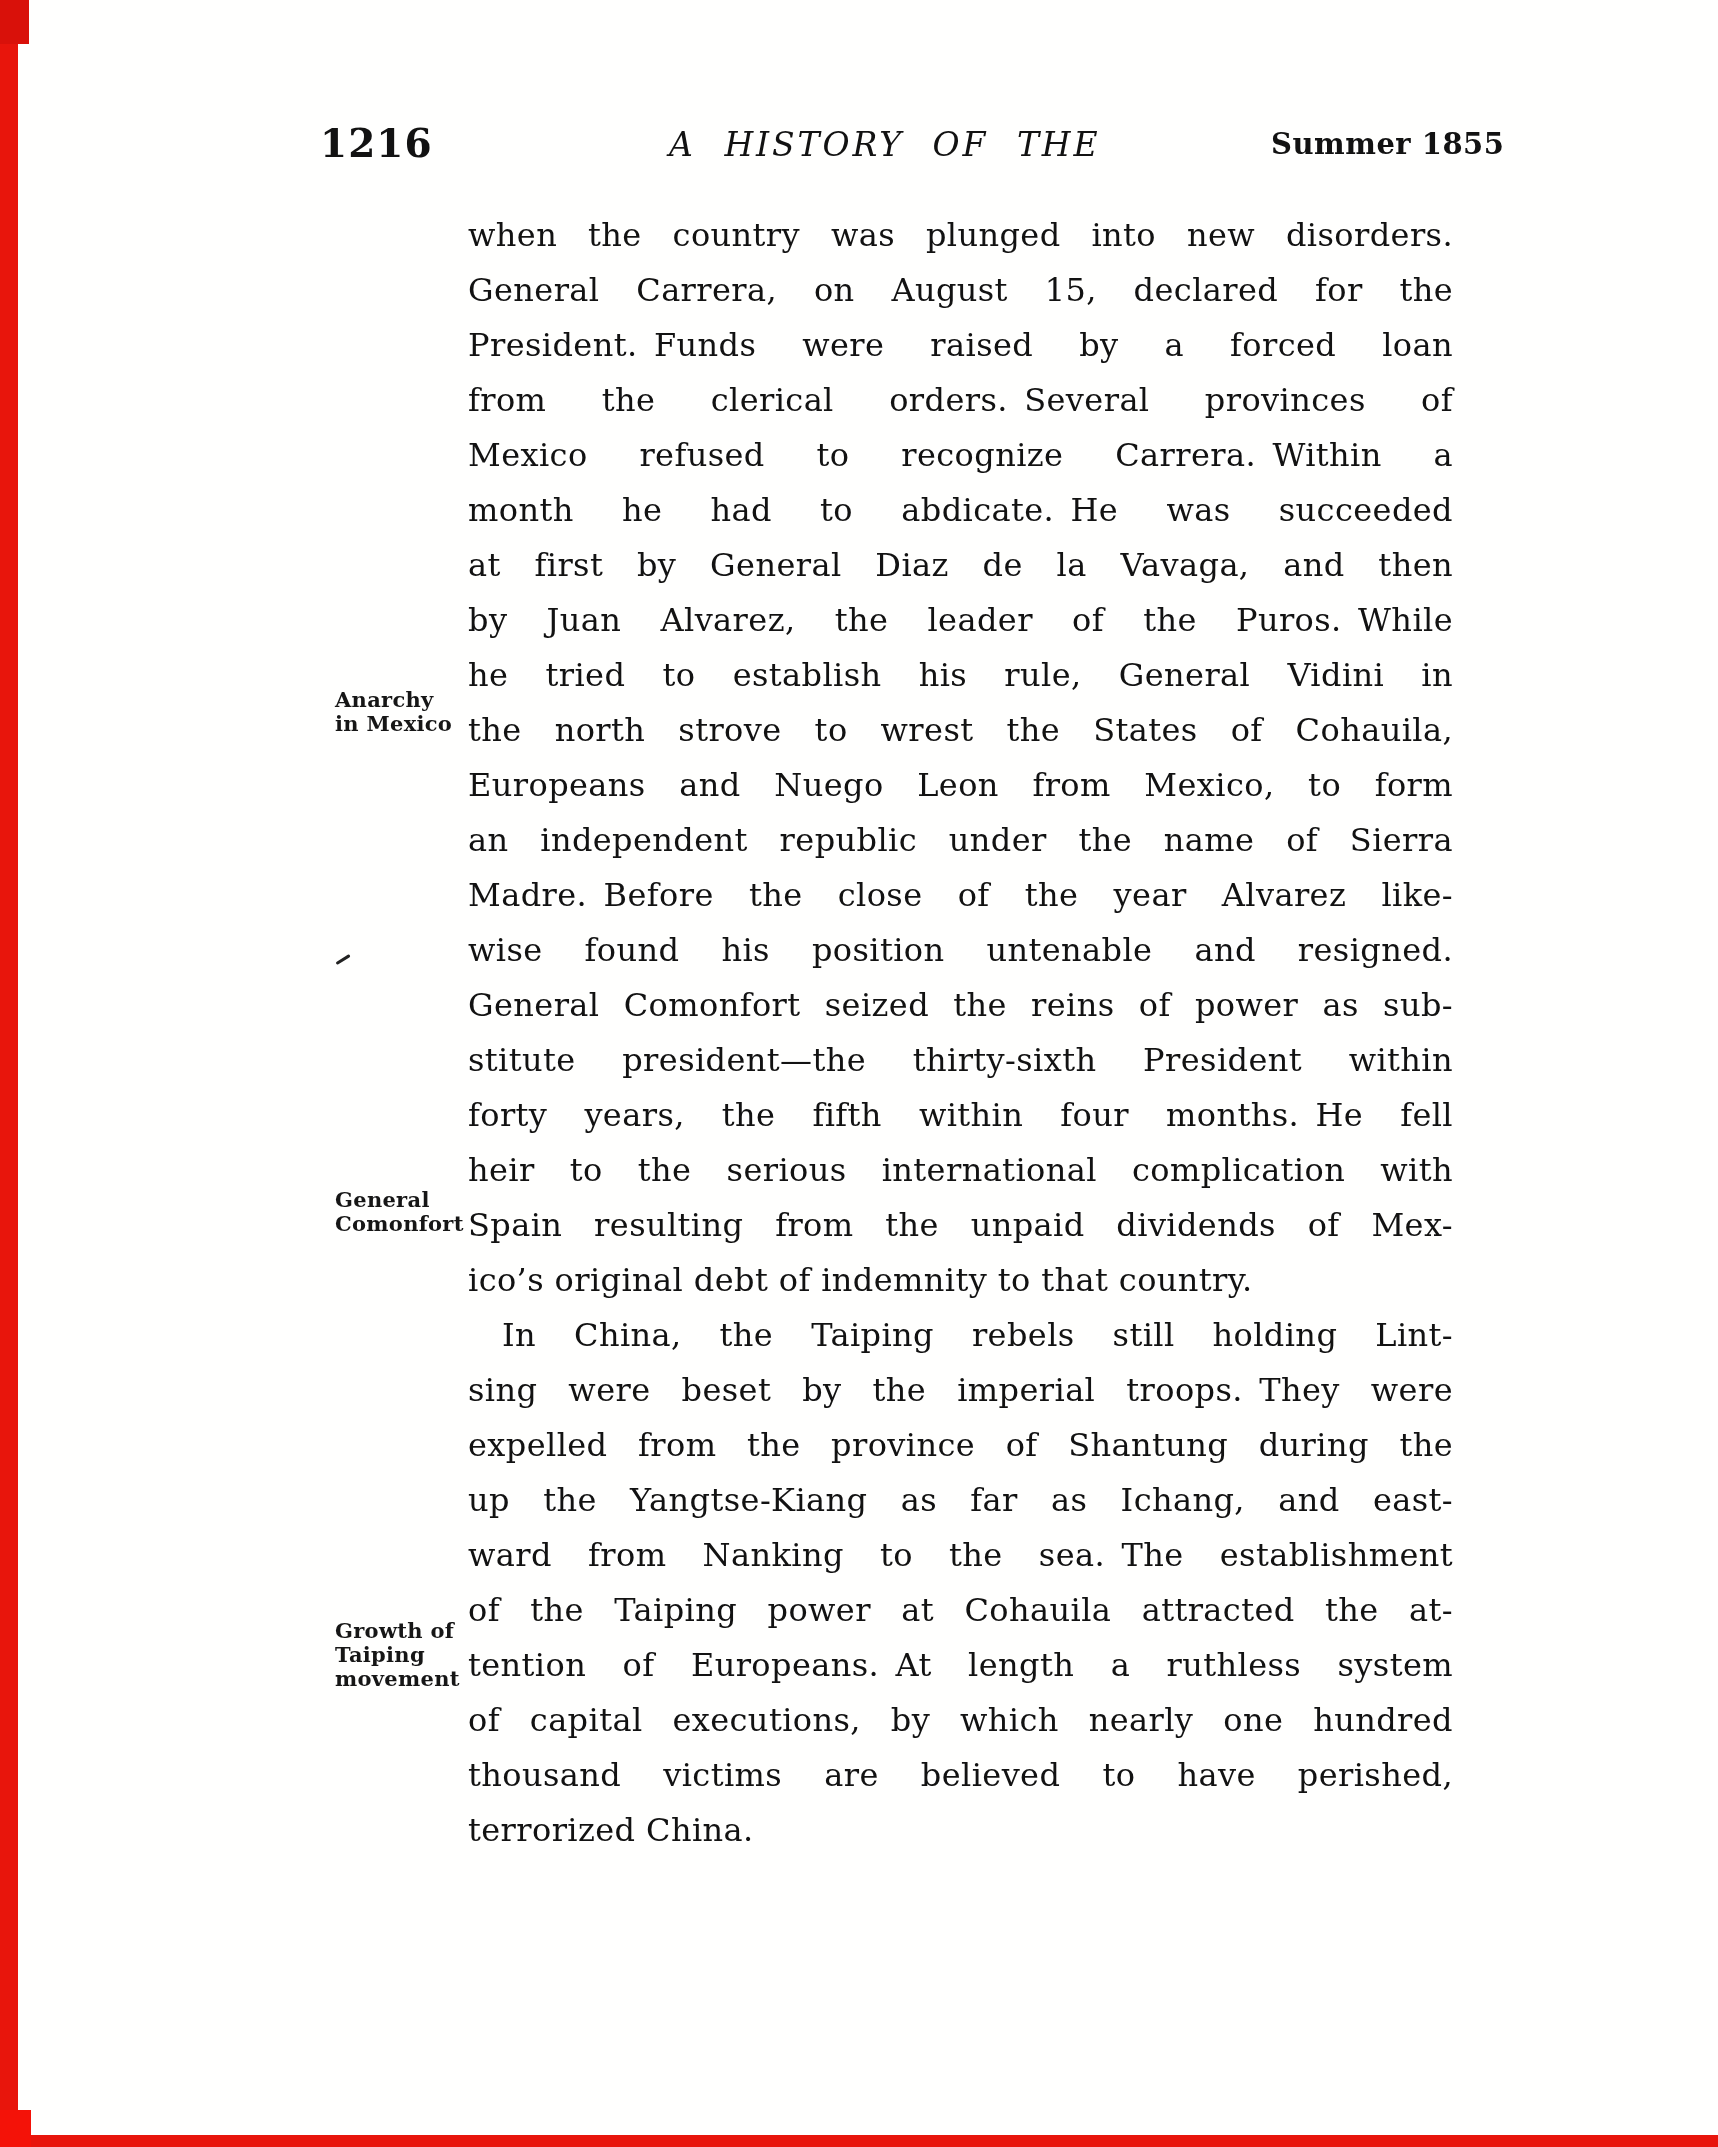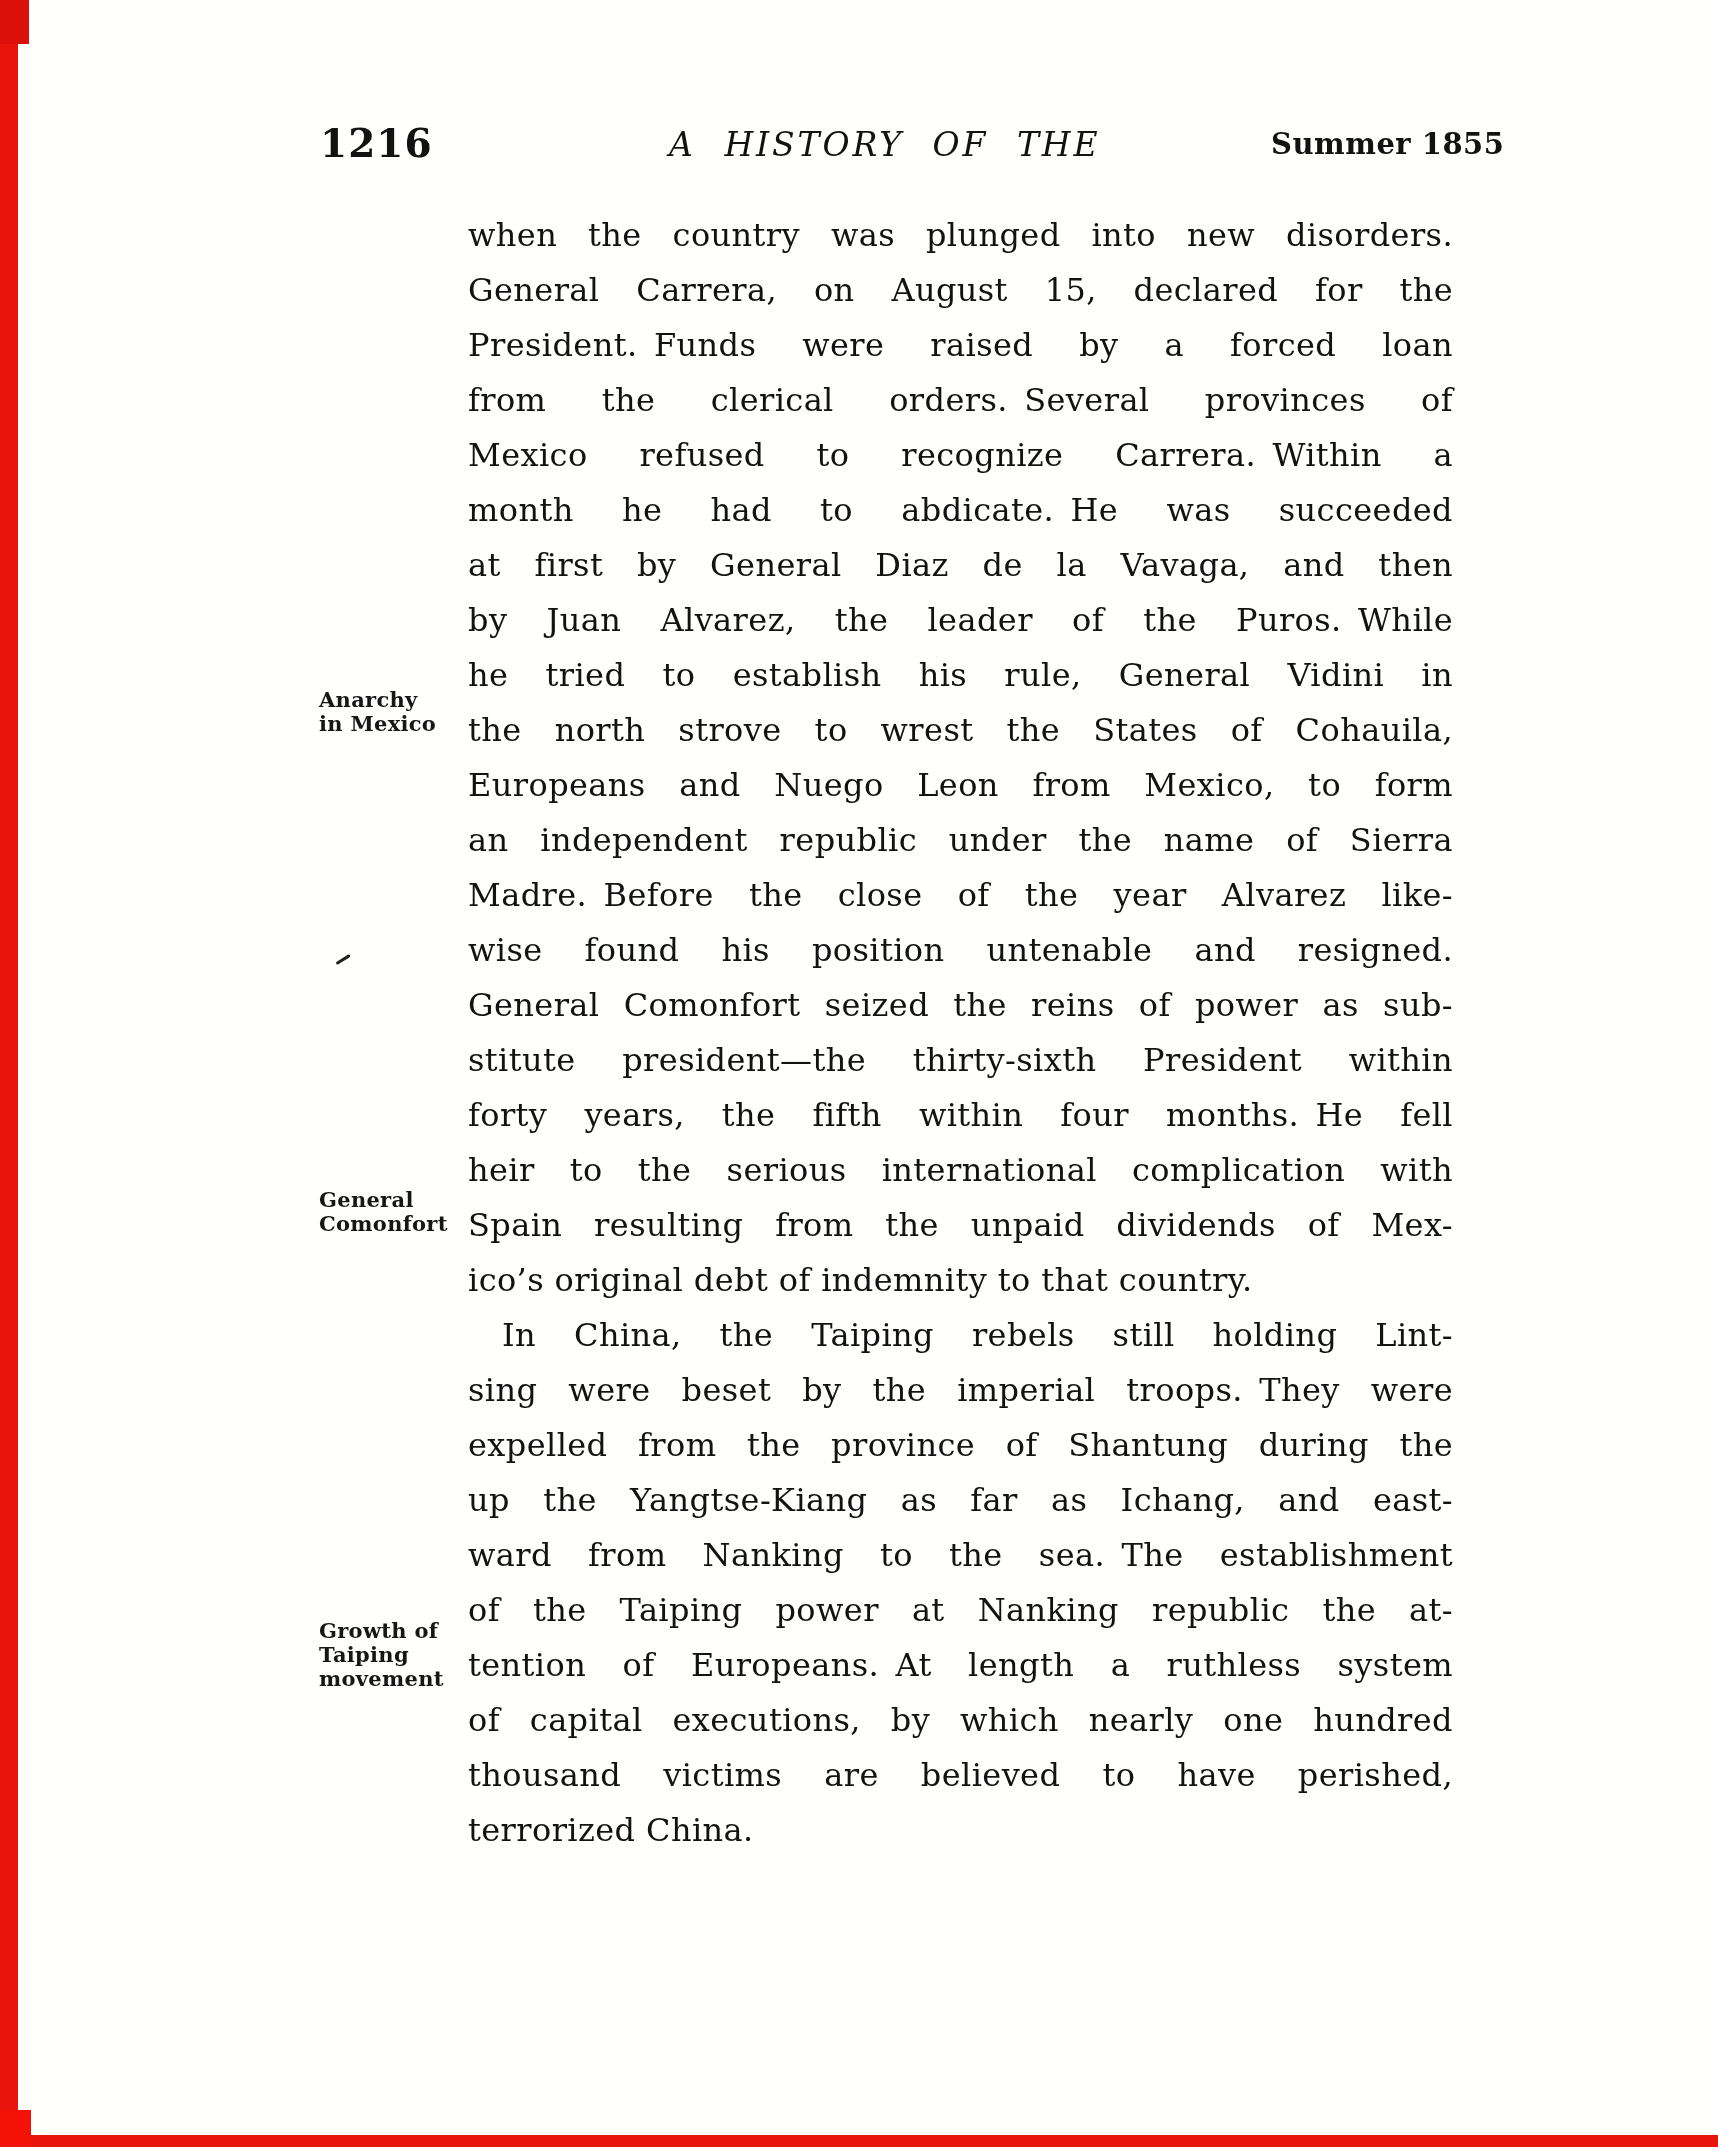--- a/index.html
+++ b/index.html
@@ -40,21 +40,21 @@
   .body-text {
     position: absolute; left: 468px; top: 208px; width: 985px;
     font-size: 32px; line-height: 55px; letter-spacing: 0.4px;
   }
   .line { text-align: justify; text-align-last: justify; text-justify: inter-word; height: 55px; white-space: normal; }
   .line.plain { text-align: left; text-align-last: auto; }
   .line.indent { text-indent: 34px; }
 
   
   .margin-note {
-    position: absolute; left: 319px; width: 153px;
+    position: absolute; left: 335px; width: 153px;
     font-size: 21px; font-weight: bold; line-height: 24px;
     letter-spacing: 0.3px; color: #161616;
   }
   .note-anarchy   { top: 688px; }
   .note-comonfort { top: 1188px; }
   .note-taiping   { top: 1619px; }
 
   
   .stray-mark {
     position: absolute; left: 335px; top: 958px;
@@ -111,21 +111,21 @@
     <div class="line">stitute president—the thirty-sixth President within</div>
     <div class="line">forty years, the fifth within four months. He fell</div>
     <div class="line">heir to the serious international complication with</div>
     <div class="line">Spain resulting from the unpaid dividends of Mex-</div>
     <div class="line plain">ico’s original debt of indemnity to that country.</div>
     <div class="line indent">In China, the Taiping rebels still holding Lint-</div>
     <div class="line">sing were beset by the imperial troops. They were</div>
     <div class="line">expelled from the province of Shantung during the</div>
     <div class="line">up the Yangtse-Kiang as far as Ichang, and east-</div>
     <div class="line">ward from Nanking to the sea. The establishment</div>
-    <div class="line">of the Taiping power at Nanking republic the at-</div>
+    <div class="line">of the Taiping power at Cohauila attracted the at-</div>
     <div class="line">tention of Europeans. At length a ruthless system</div>
     <div class="line">of capital executions, by which nearly one hundred</div>
     <div class="line">thousand victims are believed to have perished,</div>
     <div class="line plain">terrorized China.</div>
   </div>
 
 </div>
 
 
 </body></html>

